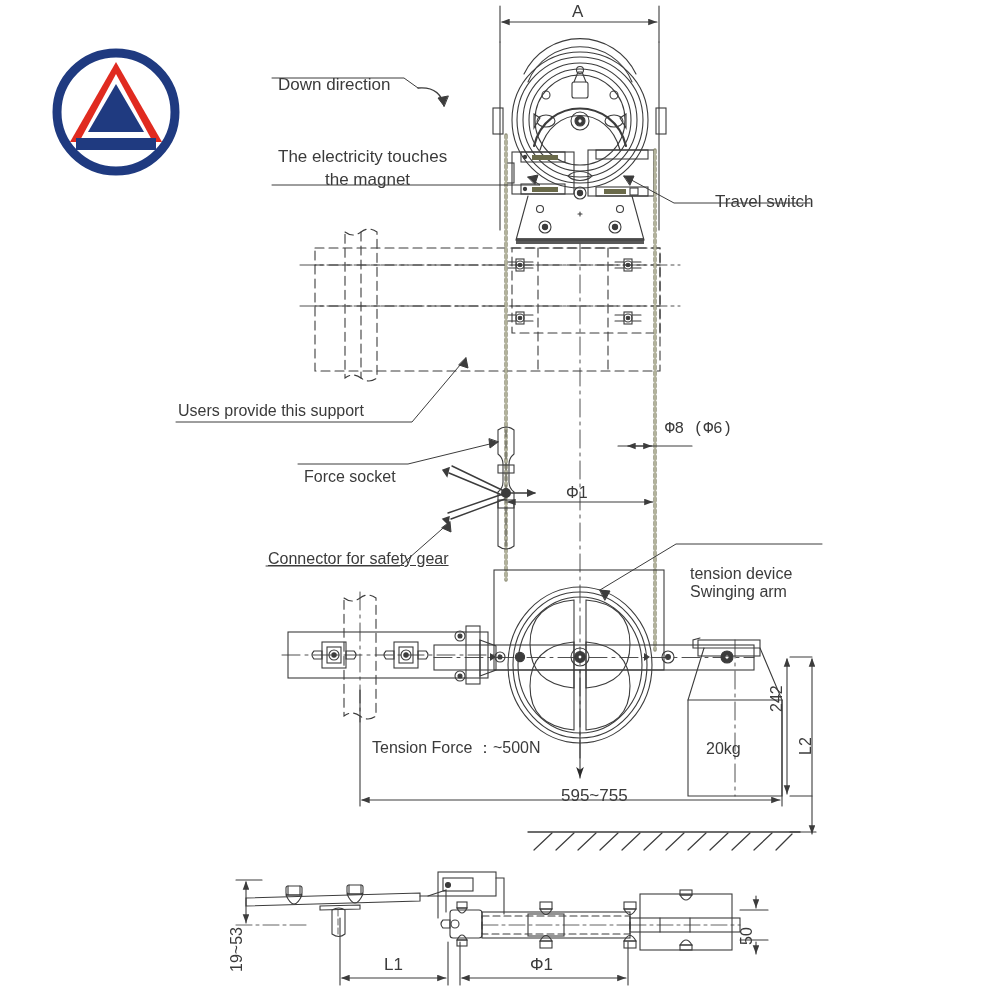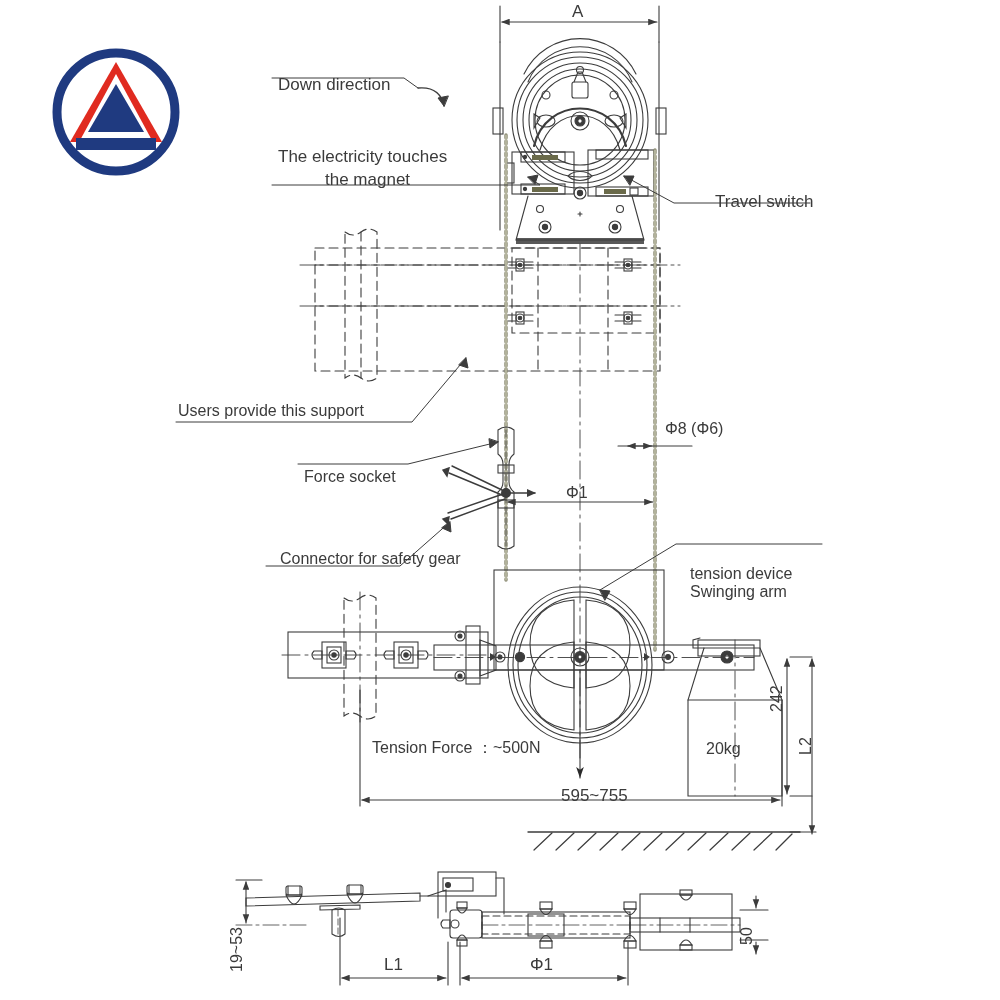--- a/index.html
+++ b/index.html
@@ -445,30 +445,30 @@
 
   <div class="lbl" style="left:278px;top:147px;font-size:17px;">The electricity touches</div>
   <div class="lbl" style="left:325px;top:170px;font-size:17px;">the magnet</div>
 
   <div class="lbl" style="left:676px;top:192px;font-size:17px;margin-left:39px;">Travel switch</div>
 
   <div class="lbl" style="left:178px;top:402px;font-size:16px;">Users provide this support</div>
 
   <div class="lbl" style="left:304px;top:468px;font-size:16px;">Force socket</div>
 
-  <div class="lbl" style="left:280px;top:550px;font-size:16px;">Connector for safety gear</div>
+  <div class="lbl" style="left:268px;top:550px;font-size:16px;text-decoration:underline;">Connector for safety gear</div>
 
   <div class="lbl" style="left:690px;top:542px;font-size:16px;margin-top:41px;">Swinging arm</div>
   <div class="lbl" style="left:690px;top:565px;font-size:16px;">tension device</div>
 
   <div class="lbl" style="left:372px;top:738px;font-size:16px;text-align:right;">Tension Force ：~500N</div>
 
   <div class="lbl" style="left:572px;top:2px;font-size:17px;">A</div>
 
-  <div class="lbl" style="left:665px;top:420px;font-size:16px;">Φ8 (Φ6)</div>
+  <div class="lbl" style="left:665px;top:420px;font-size:16px;font-family:Liberation Mono, monospace;">Φ8 (Φ6)</div>
 
   <div class="lbl" style="left:566px;top:484px;font-size:16px;">Φ1</div>
 
   <div class="lbl" style="left:561px;top:786px;font-size:17px;">595~755</div>
 
   <div class="lbl" style="left:768px;top:712px;font-size:16px;transform:rotate(-90deg);transform-origin:left top;">242</div>
 
   <div class="lbl" style="left:797px;top:755px;font-size:16px;transform:rotate(-90deg);transform-origin:left top;">L2</div>
 
   <div class="lbl" style="left:706px;top:740px;font-size:16px;">20kg</div>

